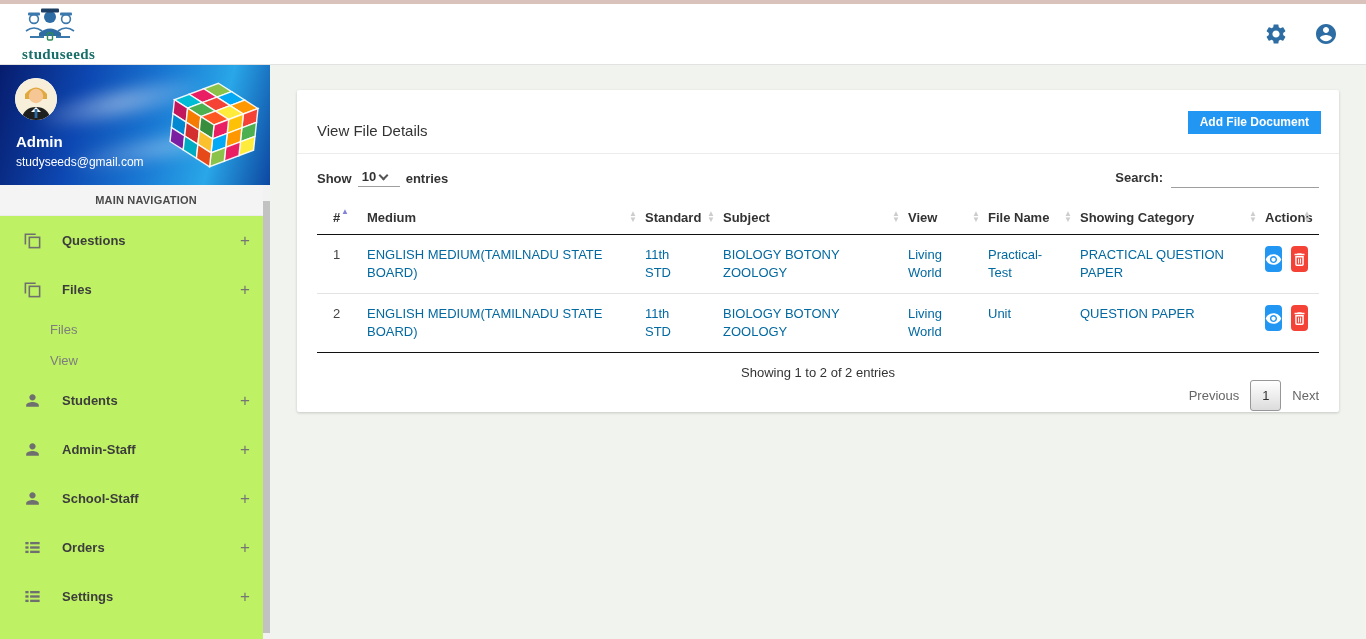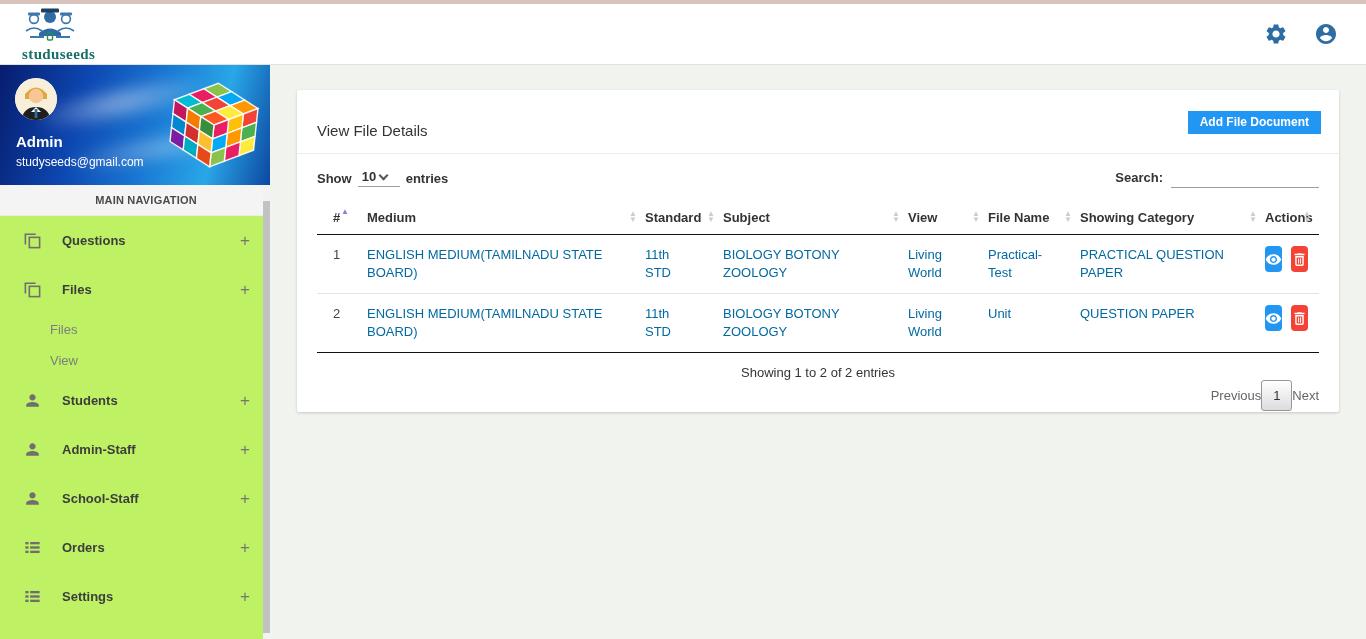--- a/index.html
+++ b/index.html
@@ -68,21 +68,21 @@
   table.dt td.first { padding-left:16px; color:#444; }
   table.dt tr.row1 td { border-bottom:1px solid #e4e4e4; }
   .act-wrap { display:flex; gap:9px; }
   .act-btn { width:33px; height:26px; border:none; border-radius:4px; display:flex; align-items:center; justify-content:center; cursor:pointer; }
   .act-view { background:#2196f3; }
   .act-del { background:#f44336; width:27px; }
   .act-btn svg { width:17px; height:17px; fill:#ffffff; }
 
   .card-foot { display:flex; align-items:center; padding:12px 20px 0 20px;flex-direction:column; }
   .info-text { font-size:13px; color:#333; }
-  .paging { margin-left:auto; display:flex; align-items:center; gap:0; }
+  .paging { margin-left:auto; display:flex; align-items:center; gap:11px; }
   .page-link { font-size:13px; color:#666; cursor:pointer; }
   .page-current { width:31px; height:31px; border:1px solid #979797; border-radius:3px; background:linear-gradient(#ffffff,#dcdcdc); font-size:13px; color:#333; display:flex; align-items:center; justify-content:center; cursor:pointer; }
 </style>
 </head>
 <body>
 
 <div class="top-strip"></div>
 
 <div class="header">
   <div class="logo-block">

